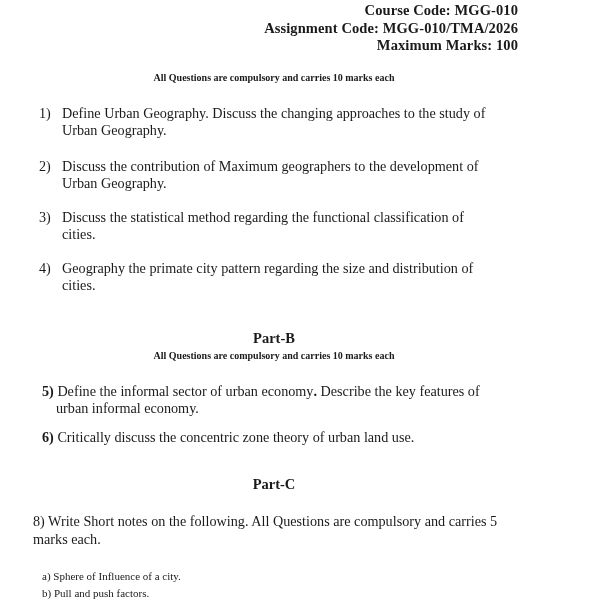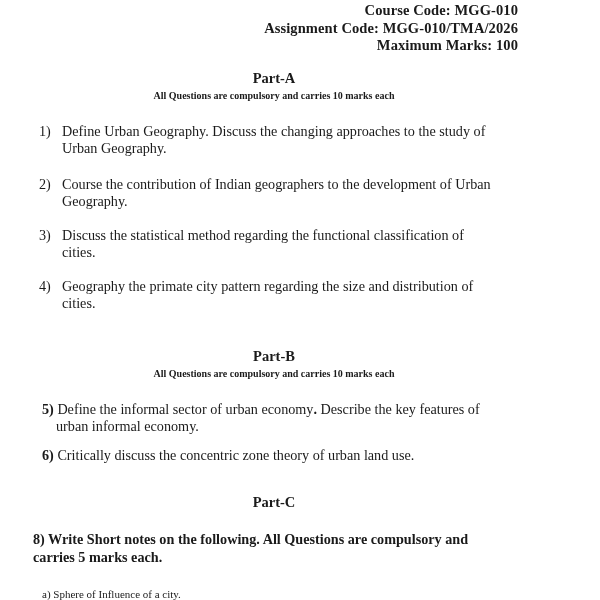--- a/index.html
+++ b/index.html
@@ -84,21 +84,21 @@
     text-indent: -14px;
     padding-right: 12px;
   }
   .qlist-b .qnum-b {
     font-weight: bold;
   }
   .bold-dot { font-weight: bold; }
 
   
   .q8 {
-    font-weight: bold;
+    font-weight: normal;
     font-size: 14.2px;
     line-height: 17.5px;
     padding-left: 3px;
     padding-right: 10px;
   }
 
   
   .sublist {
     margin: 0;
     padding: 0 0 0 12px;
@@ -122,34 +122,33 @@
 <div class="page">
 
   <div class="doc-header">
     <div class="hline">Course Code: MGG-010</div>
     <div class="hline">Assignment Code: MGG-010/TMA/2026</div>
     <div class="hline">Maximum Marks: 100</div>
   </div>
 
   <div class="sp-14"></div>
 
-  <div class="part-heading">Part-A</div>
   <div class="part-sub">All Questions are compulsory and carries 10 marks each</div>
 
   <div class="sp-18"></div>
 
   <ul class="qlist-a">
     <li class="qrow">
       <span class="qnum">1)</span>
       <span class="qtext">Define Urban Geography. Discuss the changing approaches to the study of Urban Geography.</span>
     </li>
     <li class="sp-18"></li>
     <li class="qrow">
       <span class="qnum">2)</span>
-      <span class="qtext">Course the contribution of Indian geographers to the development of Urban Geography.</span>
+      <span class="qtext">Discuss the contribution of Maximum geographers to the development of Urban Geography.</span>
     </li>
     <li class="sp-16"></li>
     <li class="qrow">
       <span class="qnum">3)</span>
       <span class="qtext">Discuss the statistical method regarding the functional classification of cities.</span>
     </li>
     <li class="sp-16"></li>
     <li class="qrow">
       <span class="qnum">4)</span>
       <span class="qtext">Geography the primate city pattern regarding the size and distribution of cities.</span>

